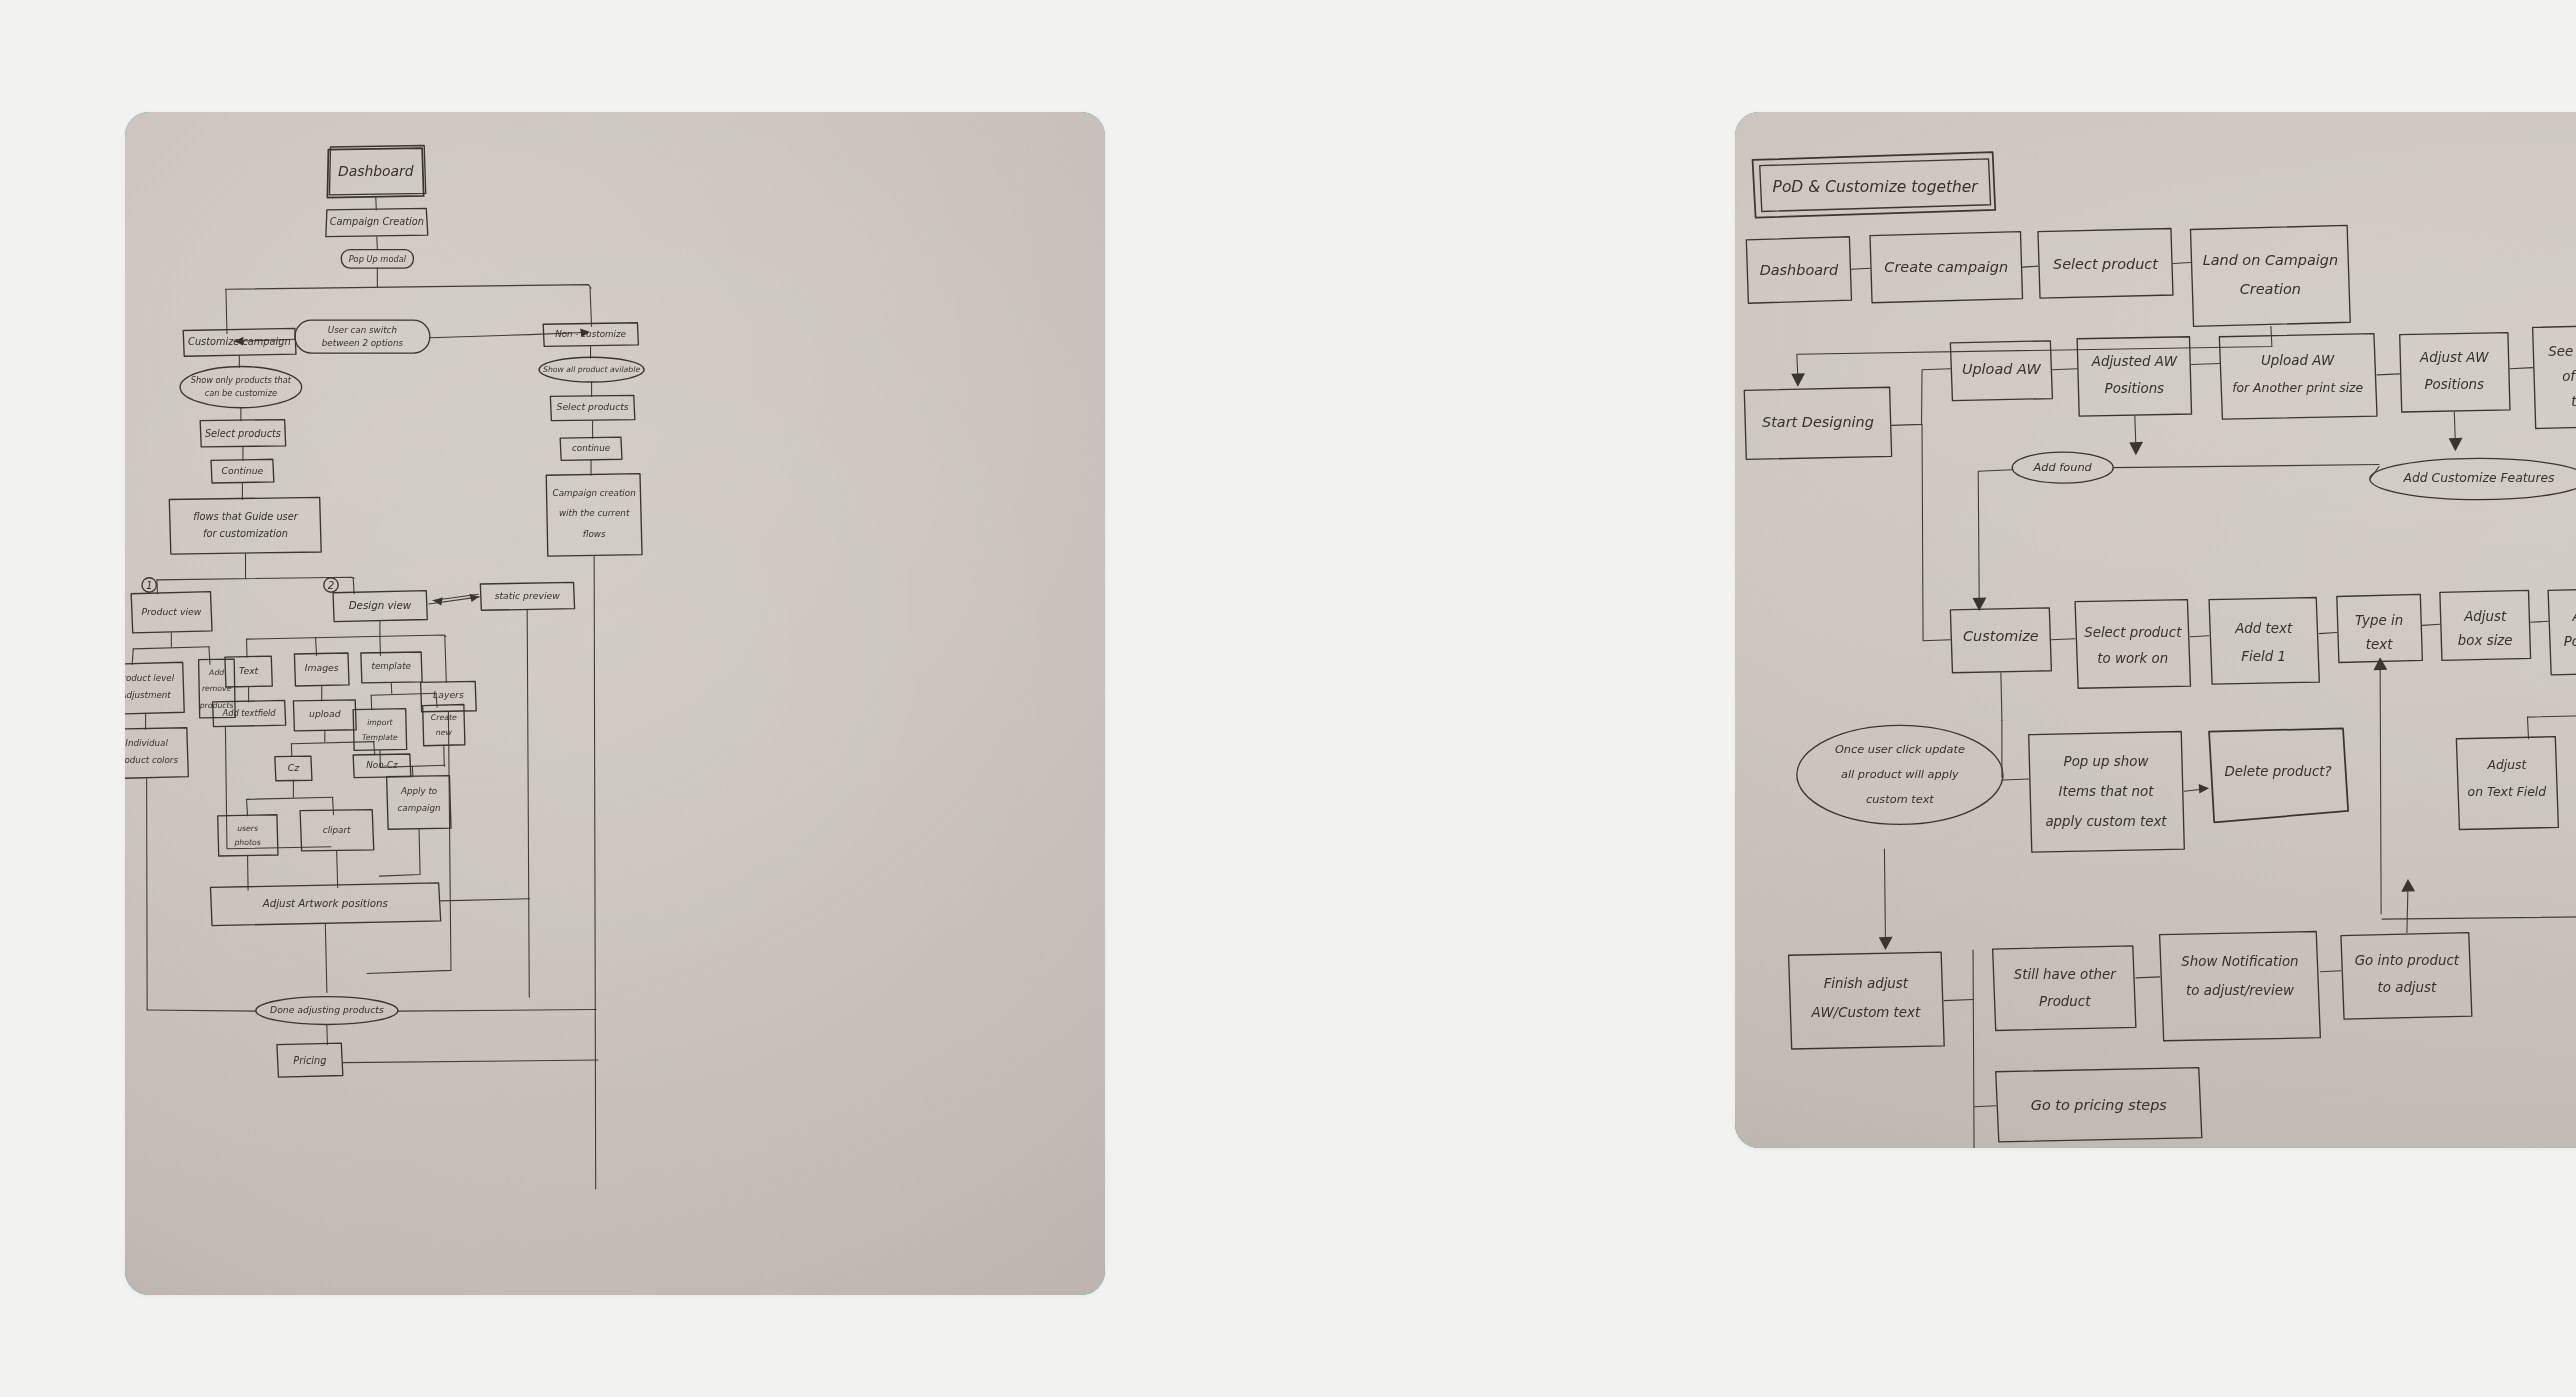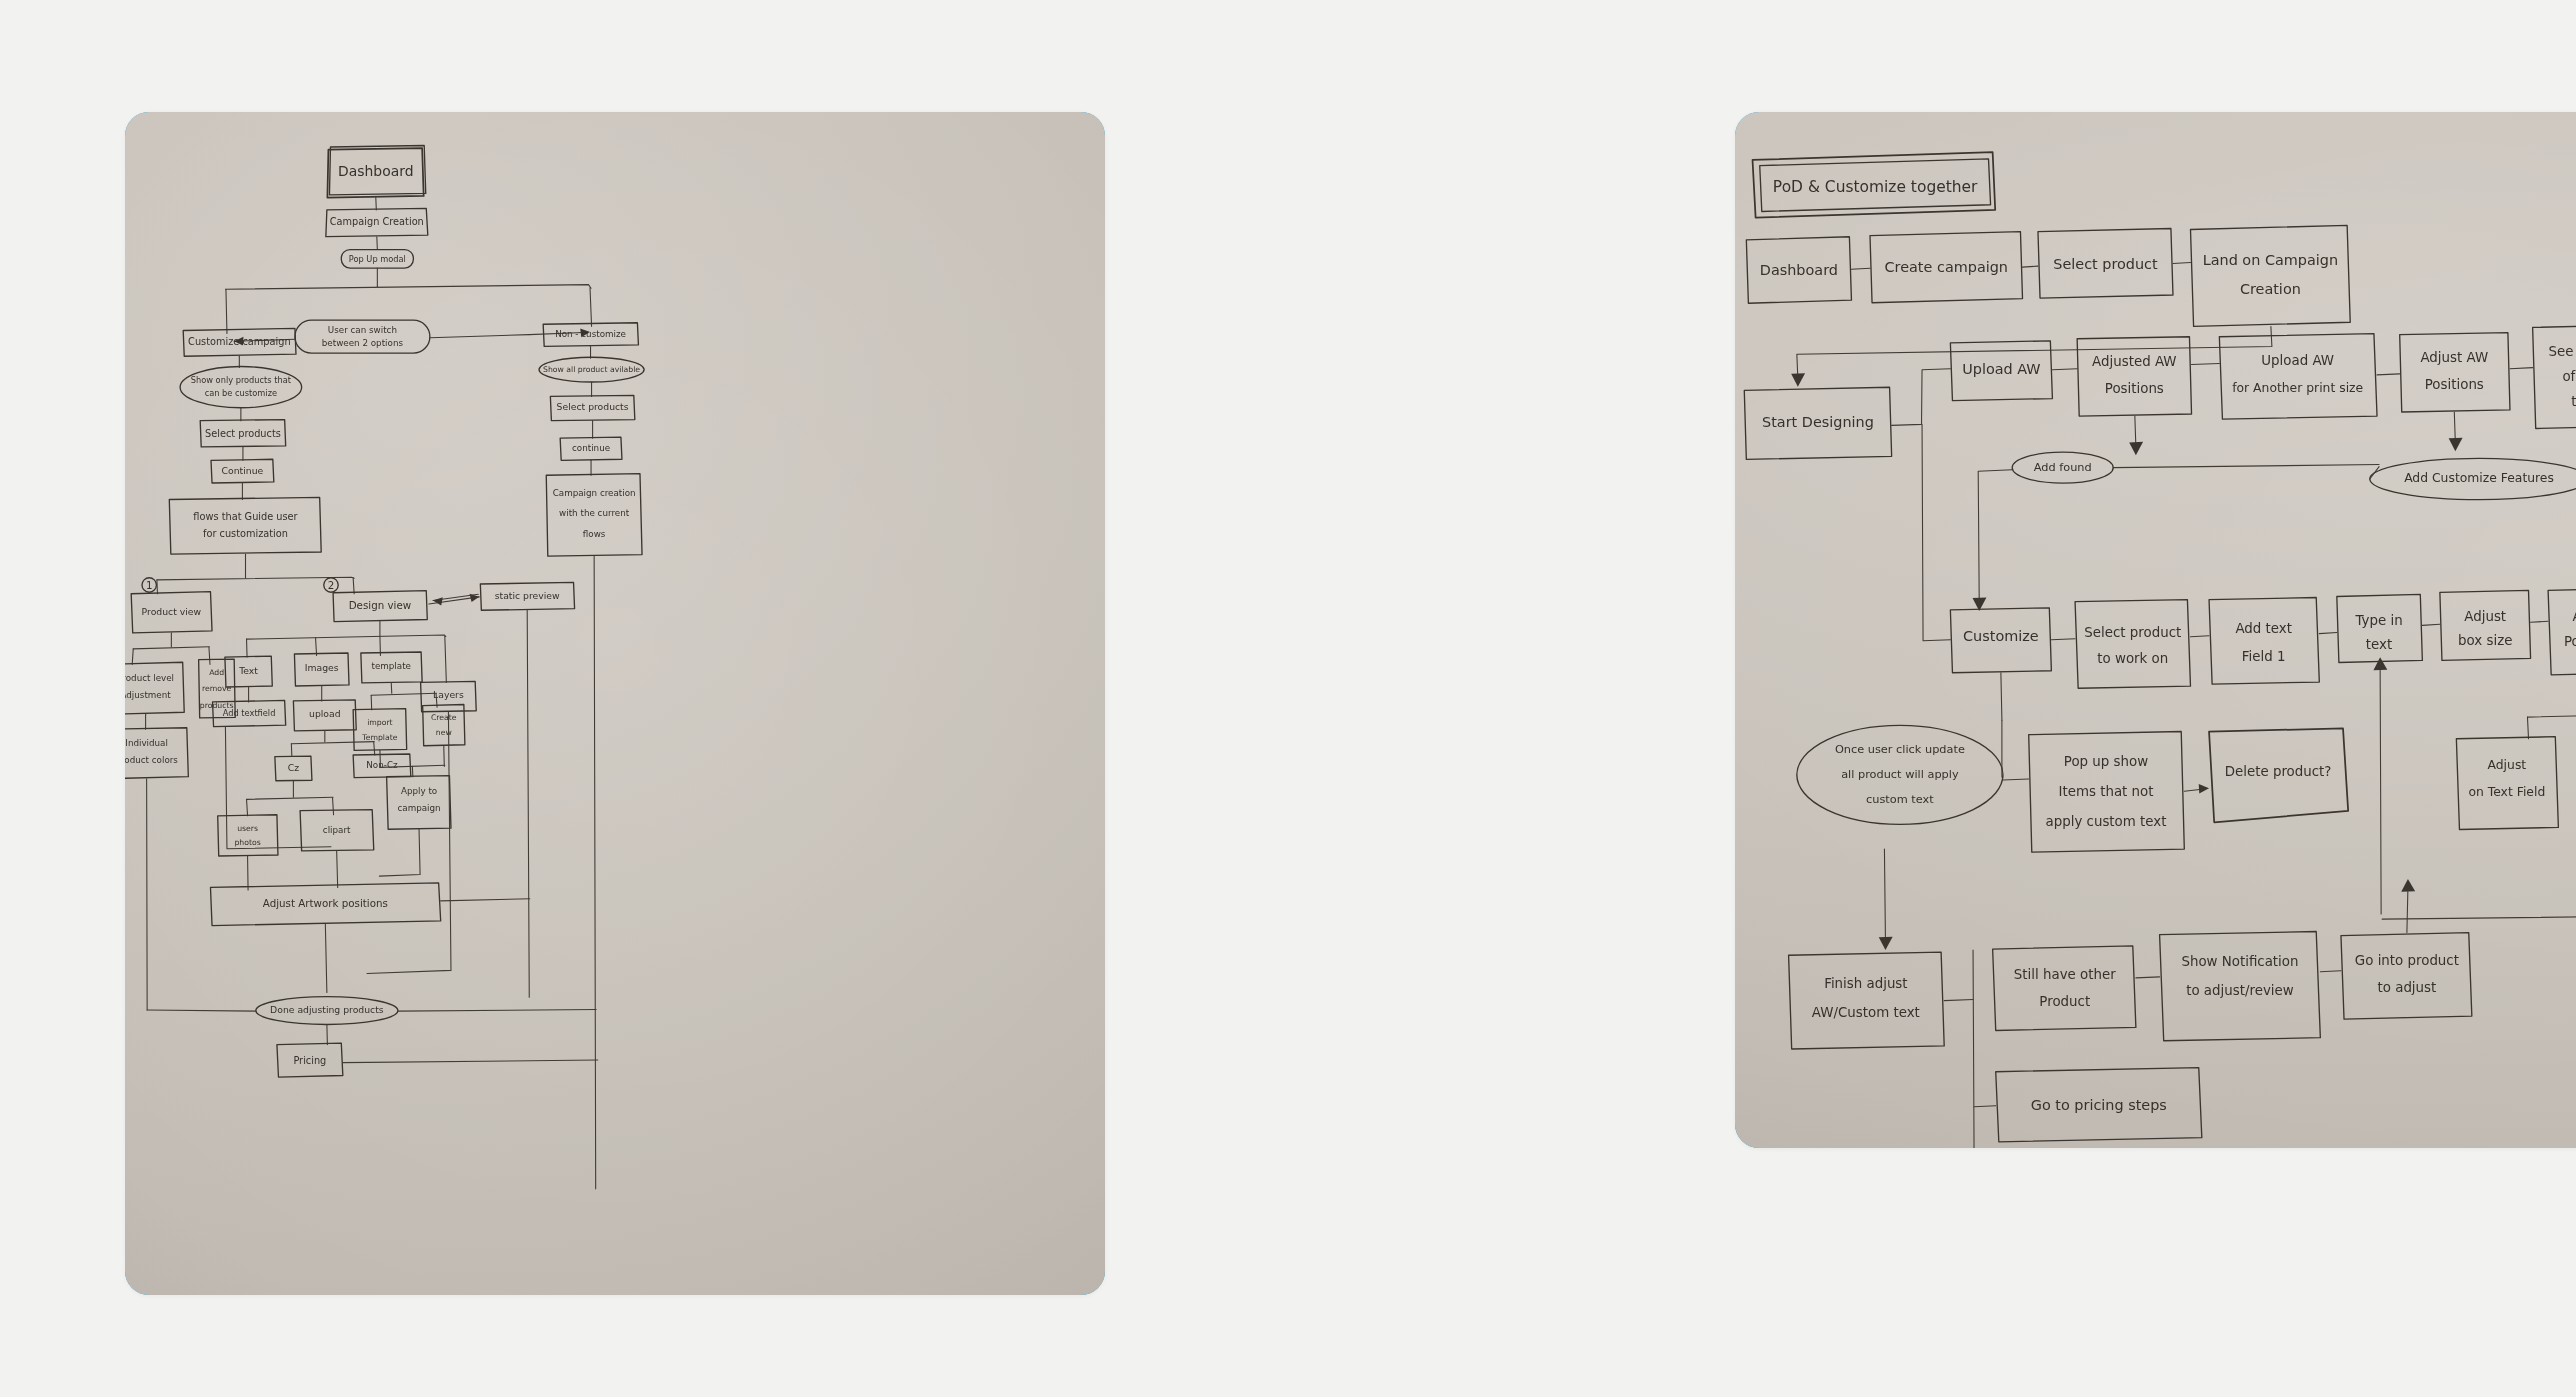--- a/index.html
+++ b/index.html
@@ -12,20 +12,21 @@
   }
   .canvas{position:relative;width:3957px;height:1397px;}
 
   
   .board{
     position:absolute;
     border-radius:24px;
     overflow:hidden;
     background:#0ea5e9;
     box-shadow:0 1px 5.2px rgba(0,0,0,.05);
+    font-style:italic;
   }
   .board .paper{
     position:absolute;inset:0;
     background:
       radial-gradient(120% 90% at 30% 20%, #d6d0c9 0%, #cdc7bf 55%, #c4bdb5 100%);
   }
   .board .grain{
     position:absolute;inset:0;
     background-image:
       repeating-linear-gradient(0deg,rgba(255,255,255,.035) 0 0.5px,rgba(0,0,0,.02) 0.5px 1px),

